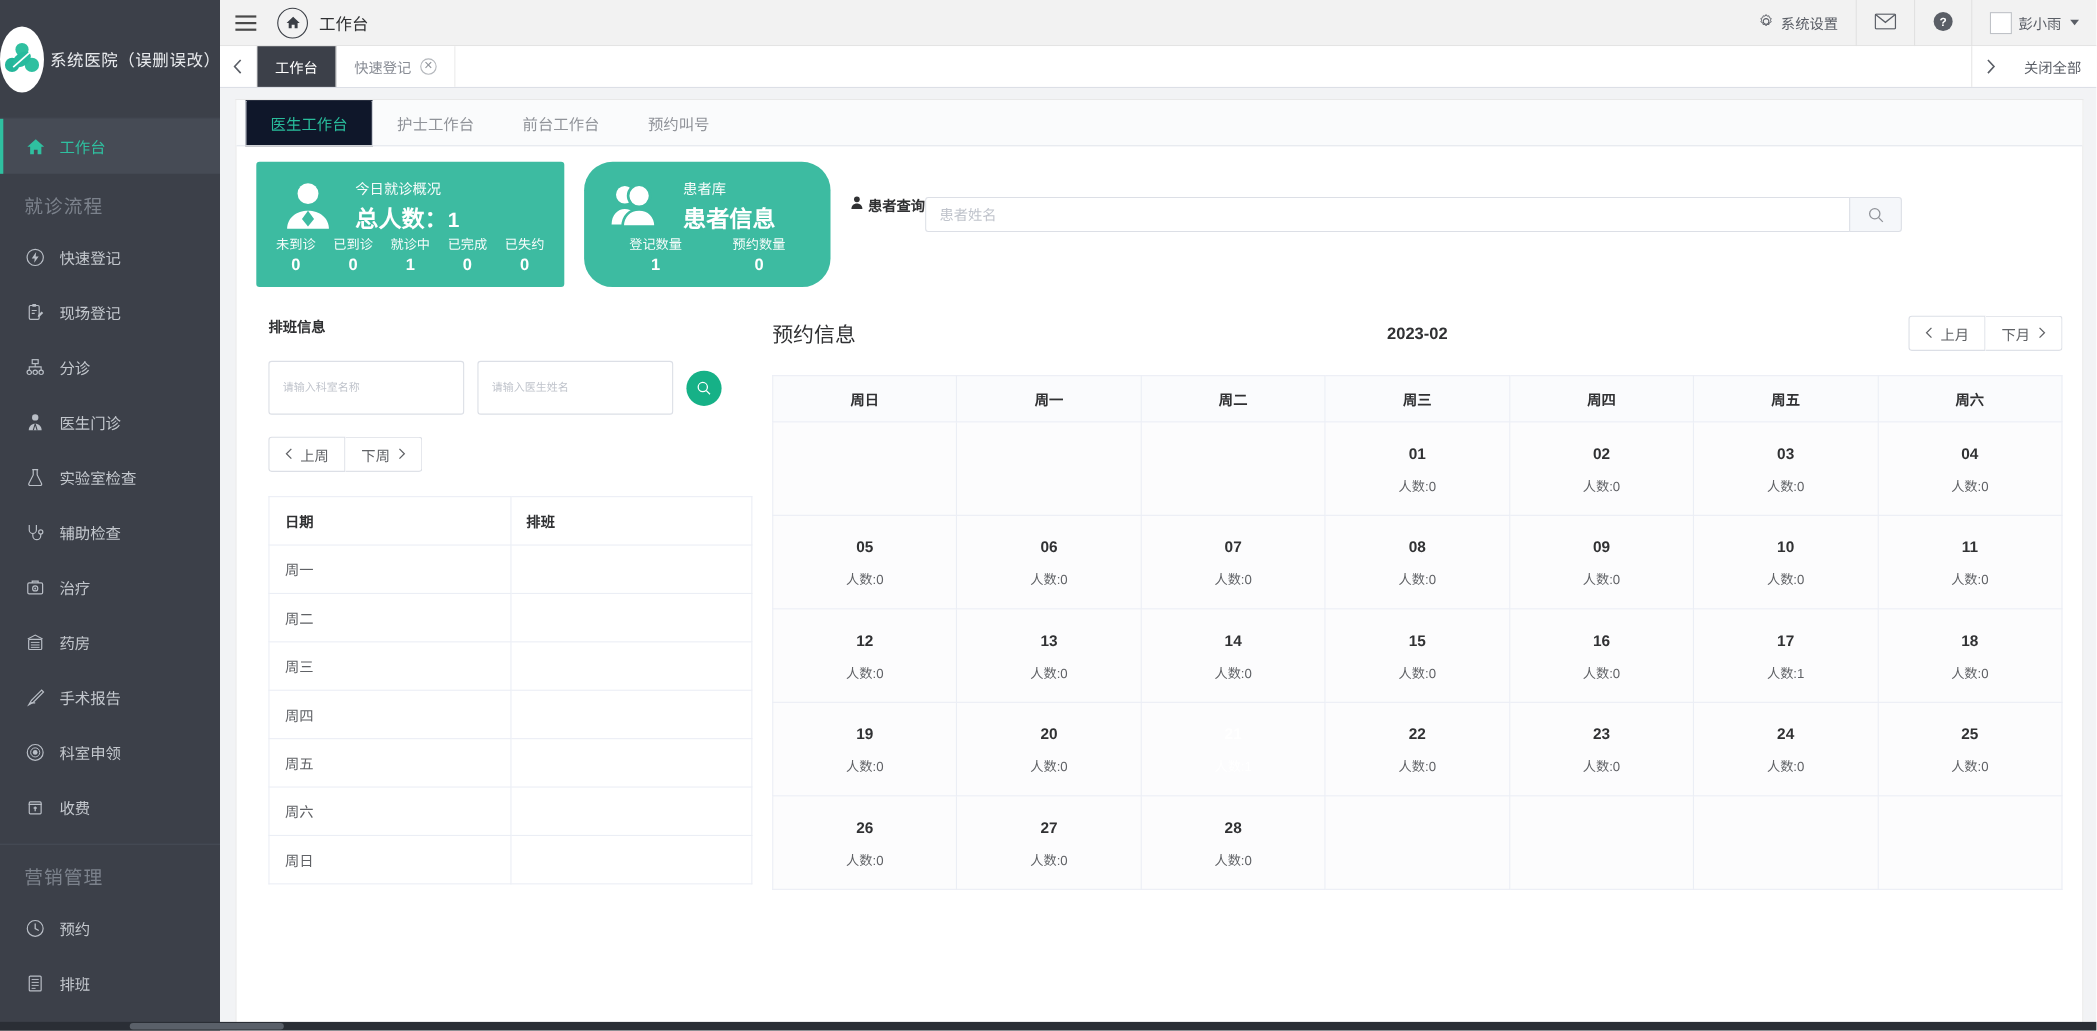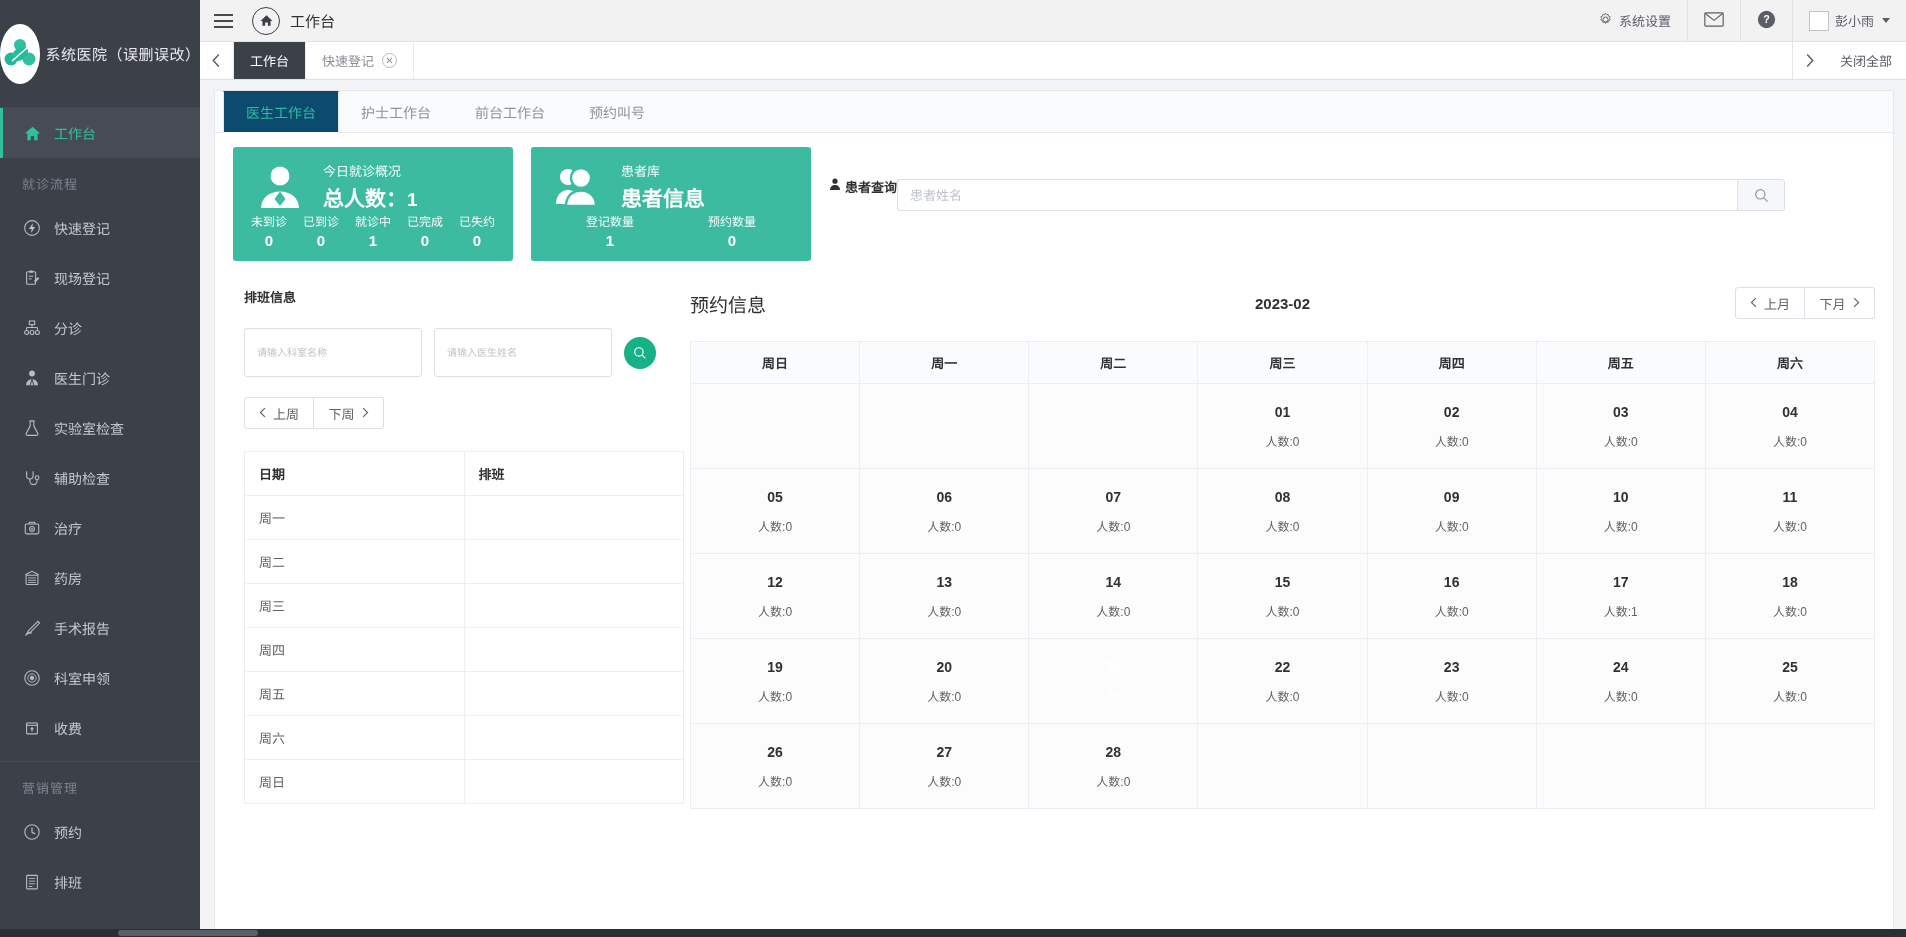--- a/index.html
+++ b/index.html
@@ -32,21 +32,21 @@
     width: 60px; height: 60px; border-radius: 50%;
     background: #fff;
     display: flex; align-items: center; justify-content: center;
     position: relative;
   }
   .brand-name {
     color: #e8eaed; font-size: 15px; letter-spacing: .5px;
     white-space: nowrap;
   }
   .nav-group-title {
-    color: #7c828c; font-size: 13px;
+    color: #7c828c; font-size: 17px;
     padding: 16px 0 10px 22px;
     letter-spacing: 1px;
   }
   .nav-item {
     display: flex; align-items: center; gap: 12px;
     height: 50px; padding-left: 22px;
     color: #c3c7cd; font-size: 14px;
     cursor: pointer; position: relative;
   }
   .nav-item.active {
@@ -151,37 +151,37 @@
     border-bottom: 1px solid #e4e7ed;
     background: #fafbfc;
     padding-left: 8px;
   }
   .subtab {
     display: flex; align-items: center;
     padding: 0 22px; font-size: 14px; color: #909399;
     cursor: pointer; position: relative;
   }
   .subtab.active {
-    color: #29bd9c; background: #0c4a6e;
+    color: #29bd9c; background: #0f172a;
     border-left: 1px solid #e4e7ed; border-right: 1px solid #e4e7ed;
     border-top: 1px solid transparent;
     margin-bottom: -1px; border-bottom: 1px solid #fff;
   }
 
   .panel-body { flex: 1; padding: 14px 18px 0 18px; overflow: hidden; }
 
   
   .cards-row { display: flex; align-items: flex-start; gap: 18px; }
   .stat-card {
     background: #3dbba1; border-radius: 3px; color: #fff;
     padding: 14px 18px 12px;
     position: relative;
   }
   .card-a { width: 280px; }
-  .card-b { width: 280px; }
+  .card-b { width: 224px; border-radius: 26px; }
   .card-top { display: flex; align-items: center; gap: 14px; }
   .card-figure { width: 58px; flex: 0 0 58px; display: flex; align-items: center; justify-content: center; }
   .card-caption { font-size: 13px; opacity: .95; margin-bottom: 2px; }
   .card-headline { font-size: 21px; font-weight: bold; white-space: nowrap; }
   .card-headline .num { font-size: 19px; }
   .card-metrics { display: flex; justify-content: space-between; text-align: center; }
   .card-metrics.two { justify-content: space-around; }
   .metric-label { font-size: 12px; opacity: .95; }
   .metric-value { font-size: 15px; font-weight: bold; margin-top: 3px; }
 
@@ -196,21 +196,21 @@
   }
   .search-input::placeholder { color: #c0c4cc; }
   .search-go {
     width: 48px; height: 32px; border: 1px solid #dcdfe6;
     border-radius: 0 3px 3px 0; background: #f5f7fa;
     display: flex; align-items: center; justify-content: center;
     cursor: pointer; color: #909399;
   }
 
   
-  .lower { display: flex; gap: 6px; margin-top: 26px; padding-left: 11px; }
+  .lower { display: flex; gap: 18px; margin-top: 26px; padding-left: 11px; }
   .col-left { width: 440px; flex: 0 0 440px; }
   .col-right { flex: 1; min-width: 0; }
 
   .section-title { font-size: 13px; font-weight: bold; color: #303133; }
   .filters { display: flex; align-items: center; gap: 12px; margin-top: 22px; }
   .f-input {
     width: 178px; height: 49px; border: 1px solid #dcdfe6; border-radius: 3px;
     padding: 0 12px; font-size: 10px; color: #606266; outline: none;
     font-family: "Liberation Sans", sans-serif;
   }

